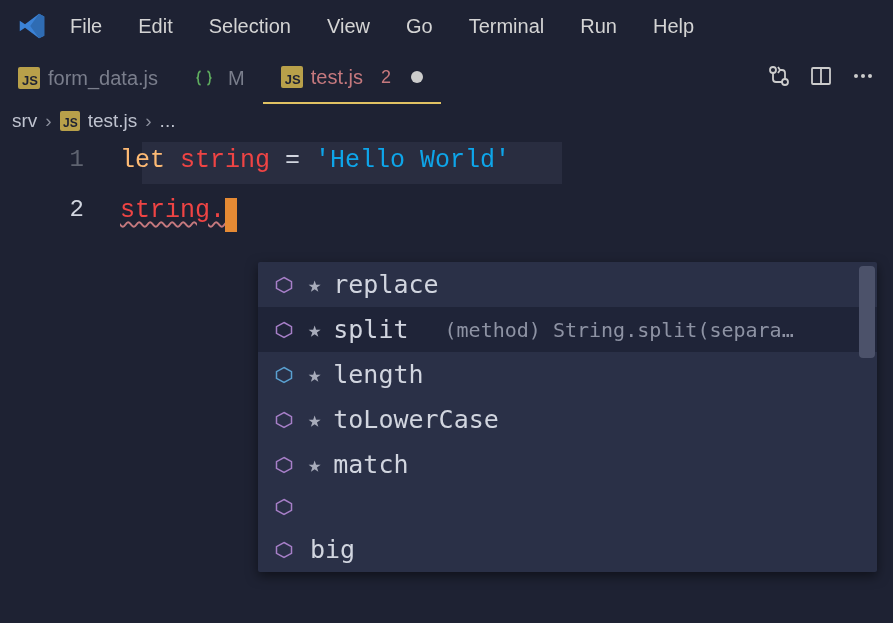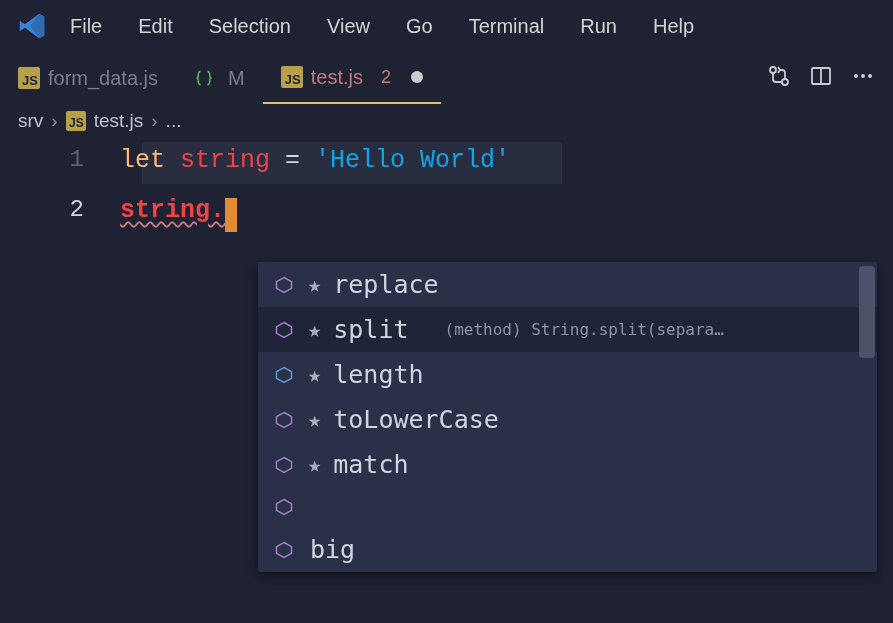--- a/index.html
+++ b/index.html
@@ -76,21 +76,21 @@
       background: #cccccc; margin-left: 12px;
     }
     .tabbar-spacer { flex: 1; }
     .tabbar-actions { display: flex; gap: 18px; padding-right: 18px; color: #cccccc; }
     .tabbar-actions svg { cursor: pointer; }
     
     .breadcrumbs {
       display: flex;
       align-items: center;
       gap: 8px;
-      padding: 6px 18px 10px;
+      padding: 6px 12px 10px;
       font-size: 19px;
       color: #bfc3cf;
     }
     .breadcrumbs .js-badge {
       width: 20px; height: 20px;
       background: #b8a04a;
       color: #1e2233;
       font-size: 12px;
       font-weight: bold;
       display: inline-flex;
@@ -132,21 +132,21 @@
       position:absolute;
       left: 142px;
       top: 0;
       width: 420px;
       height: 42px;
       background: rgba(45,50,70,0.7);
       z-index:0;
     }
     .line1 .code, .line1 .gutter { position:relative; z-index:1;}
     .line2 .gutter { color: #d1d5df; }
-    .line2 .code { display: flex; align-items: flex-start; font-weight: bold; }
+    .line2 .code { display: flex; align-items: flex-start; }
     .squiggle {
       text-decoration: underline wavy #c6797e;
       text-decoration-thickness: 2px;
       text-underline-offset: 4px;
     }
     .cursor {
       width: 12px;
       height: 34px;
       background: #e58a34;
       display: inline-block;
@@ -181,21 +181,21 @@
       display: flex;
       align-items: center;
       justify-content: center;
     }
     .star { color: #a7abba; font-size: 22px; }
     .suggest-label { flex: 0 0 auto; }
     .suggest-detail {
       flex: 1;
       text-align: left;
       color: #8e93a4;
-      font-size: 16px;
+      font-size: 20px;
       white-space: nowrap;
       overflow: hidden;
       text-overflow: ellipsis;
       padding-left: 24px;
     }
     .suggest-scrollbar {
       position: absolute;
       right: 2px;
       top: 4px;
       width: 16px;

